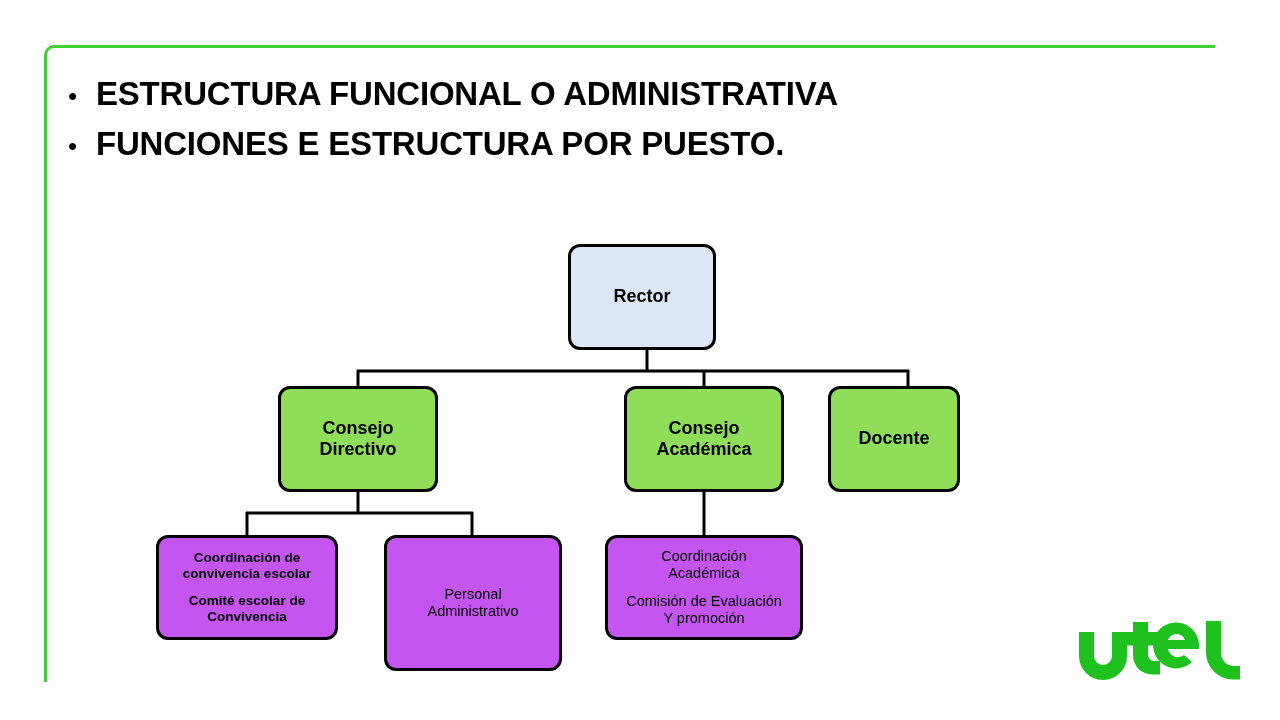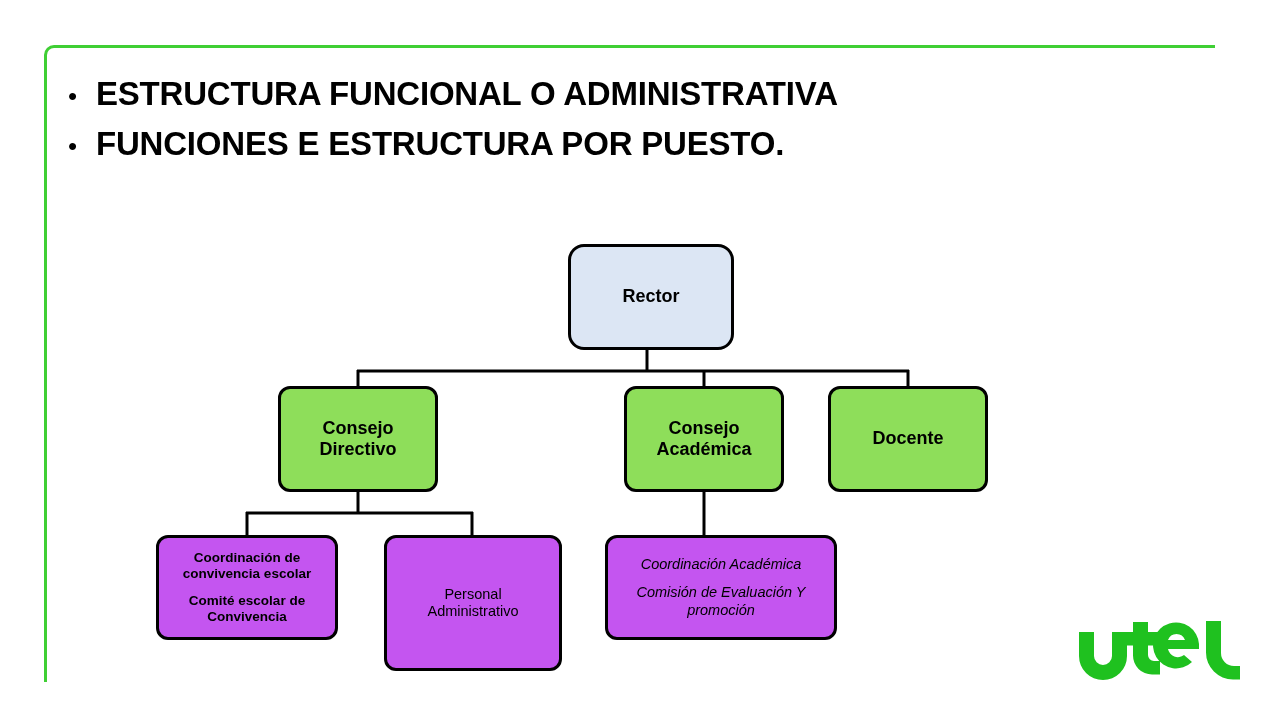--- a/index.html
+++ b/index.html
@@ -103,27 +103,27 @@
   }
   .node-level3 .para {
     font-size: 14.5px;
     margin: 0;
     padding: 0 18px;
   }
   .node-level3 .para + .para { margin-top: 11px; }
   .node-level3.bold-text .para { font-weight: bold; font-size: 13.5px; }
 
   
-  #node-rector          { left: 568px; top: 244px; width: 166px; height: 106px; border-radius: 16px; }
+  #node-rector          { left: 568px; top: 244px; width: 148px; height: 106px; }
   #node-consejo-directivo { left: 278px; top: 386px; width: 160px; height: 106px; }
   #node-consejo-academico { left: 624px; top: 386px; width: 160px; height: 106px; }
-  #node-docente         { left: 828px; top: 386px; width: 160px; height: 106px; }
+  #node-docente         { left: 828px; top: 386px; width: 132px; height: 106px; }
   #node-coordinacion-convivencia { left: 156px; top: 535px; width: 182px; height: 105px; }
   #node-personal-administrativo  { left: 384px; top: 535px; width: 178px; height: 136px; }
-  #node-coordinacion-academica   { left: 605px; top: 535px; width: 232px; height: 105px; font-style: italic; }
+  #node-coordinacion-academica   { left: 605px; top: 535px; width: 198px; height: 105px; }
 
   
   #utel-logo {
     position: absolute;
     left: 1075px;
     top: 620px;
     width: 175px;
     height: 62px;
   }
 </style>

